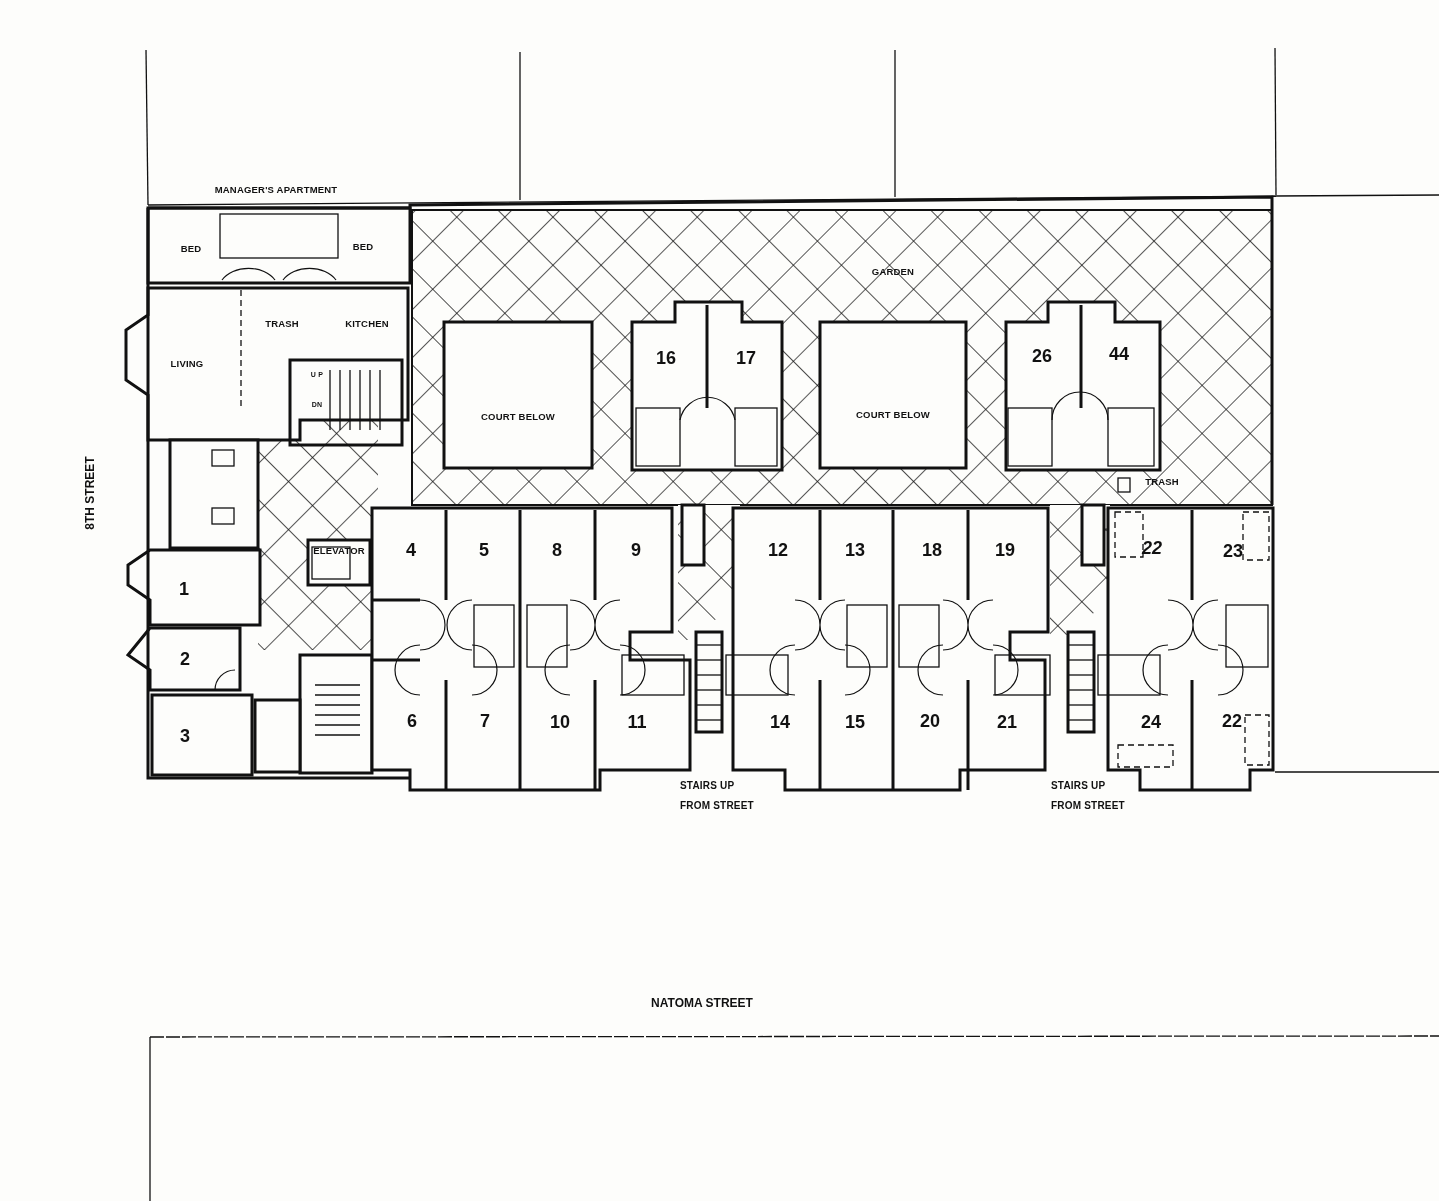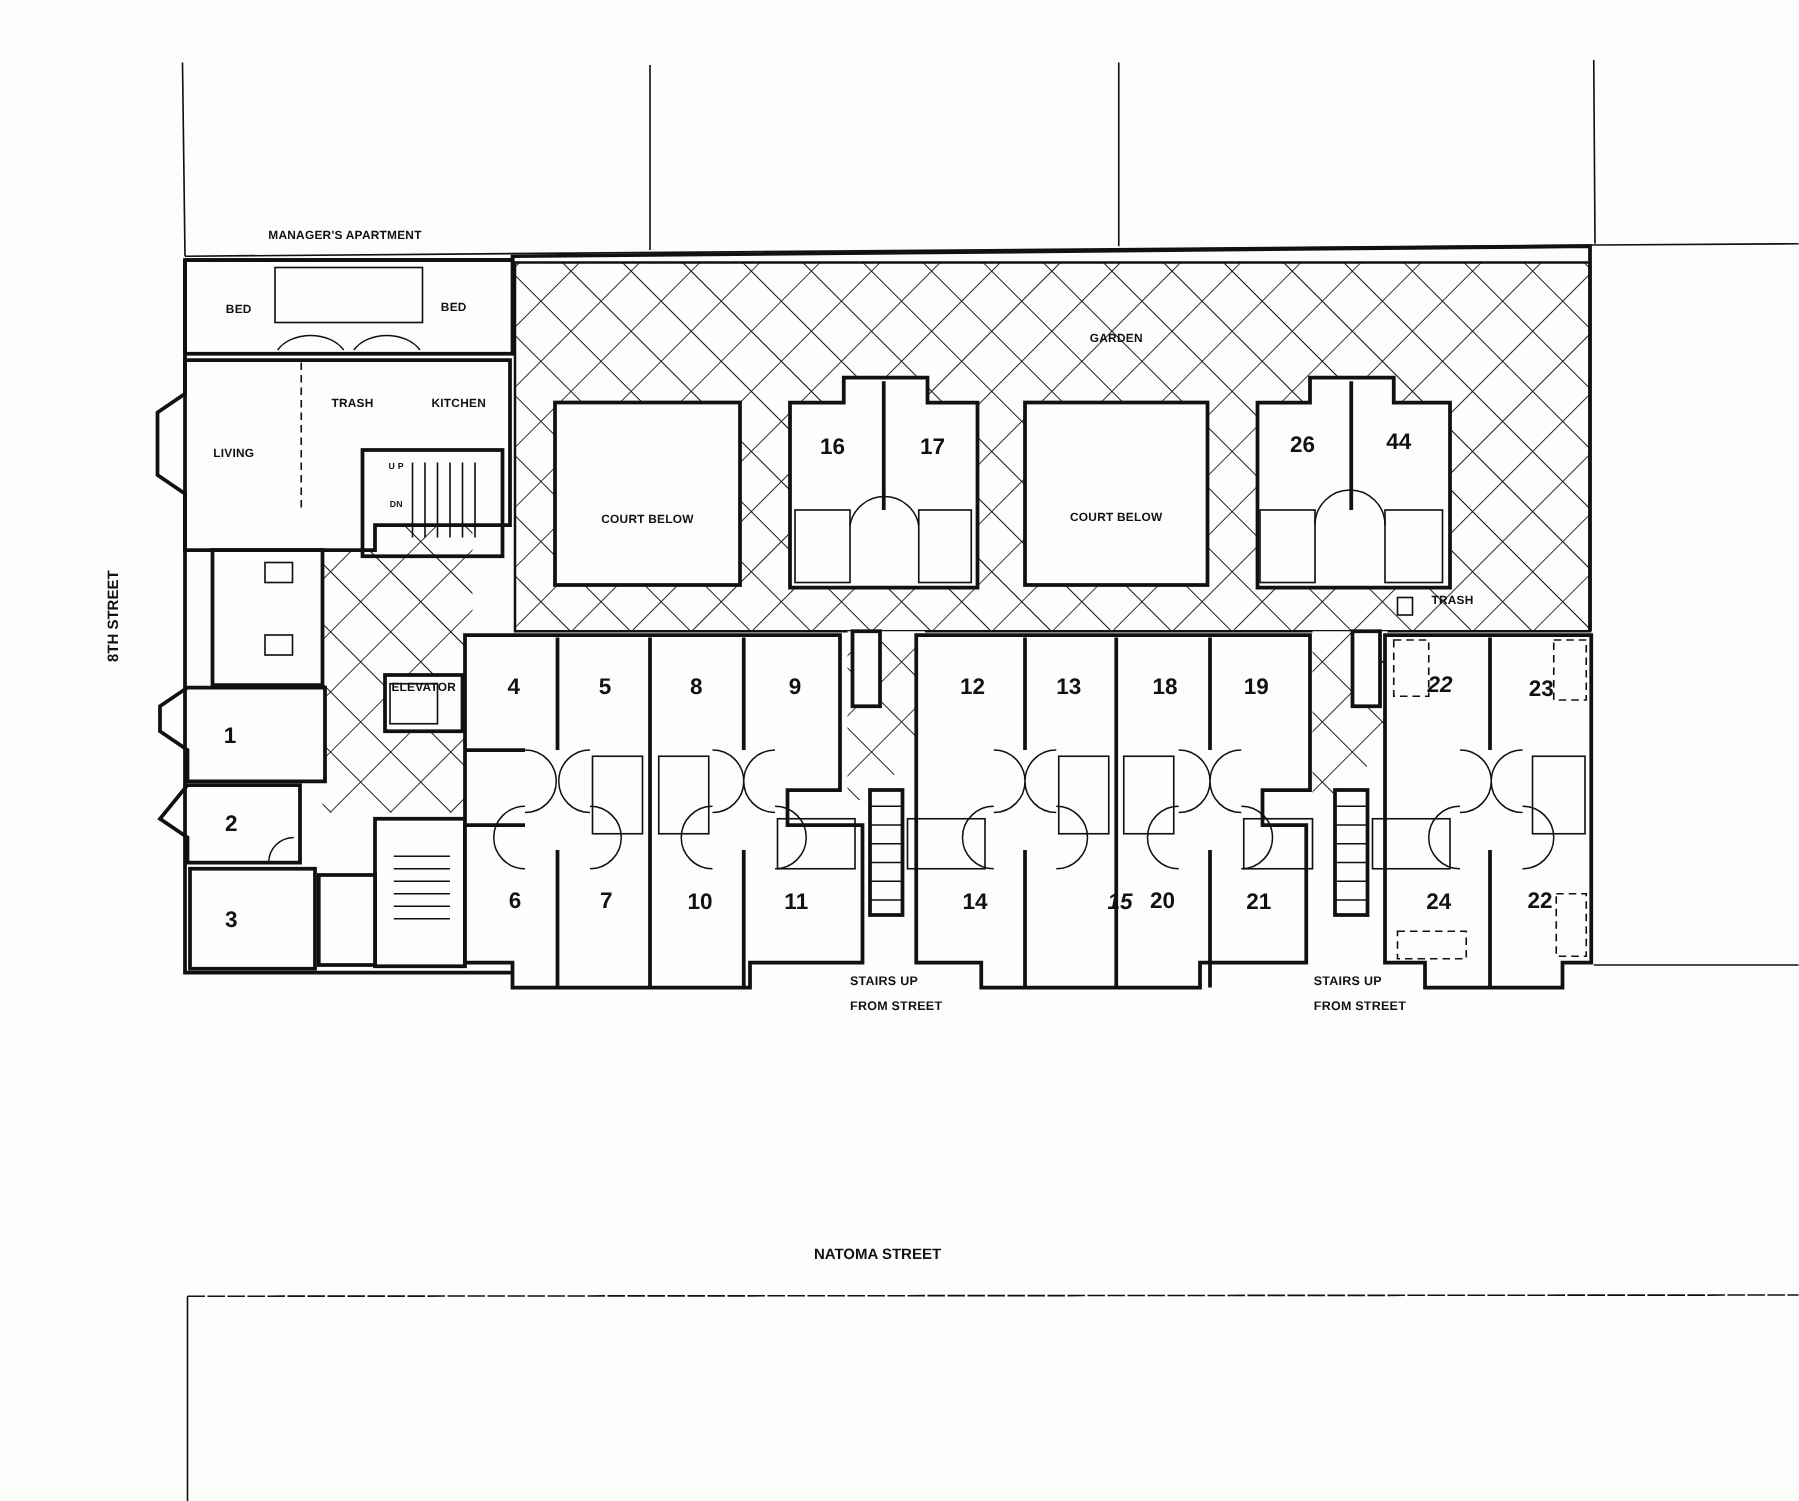--- a/index.html
+++ b/index.html
@@ -225,21 +225,21 @@
     <div class="lbl unit" style="left: 484px; top: 550px;">5</div>
     <div class="lbl unit" style="left: 412px; top: 721px;">6</div>
     <div class="lbl unit" style="left: 485px; top: 721px;">7</div>
     <div class="lbl unit" style="left: 557px; top: 550px;">8</div>
     <div class="lbl unit" style="left: 636px; top: 550px;">9</div>
     <div class="lbl unit" style="left: 560px; top: 722px;">10</div>
     <div class="lbl unit" style="left: 637px; top: 722px;">11</div>
     <div class="lbl unit" style="left: 778px; top: 550px;">12</div>
     <div class="lbl unit" style="left: 855px; top: 550px;">13</div>
     <div class="lbl unit" style="left: 780px; top: 722px;">14</div>
-    <div class="lbl unit" style="left: 896px; top: 722px; font-style: italic;">15</div>
+    <div class="lbl unit" style="left: 855px; top: 722px;">15</div>
     <div class="lbl unit" style="left: 666px; top: 358px;">16</div>
     <div class="lbl unit" style="left: 746px; top: 358px;">17</div>
     <div class="lbl unit" style="left: 932px; top: 550px;">18</div>
     <div class="lbl unit" style="left: 1005px; top: 550px;">19</div>
     <div class="lbl unit" style="left: 930px; top: 721px;">20</div>
     <div class="lbl unit" style="left: 1007px; top: 722px;">21</div>
     <div class="lbl unit" style="left: 1152px; top: 548px; font-style: italic;">22</div>
     <div class="lbl unit" style="left: 1233px; top: 551px;">23</div>
     <div class="lbl unit" style="left: 1151px; top: 722px;">24</div>
     <div class="lbl unit" style="left: 1232px; top: 721px;">22</div>

